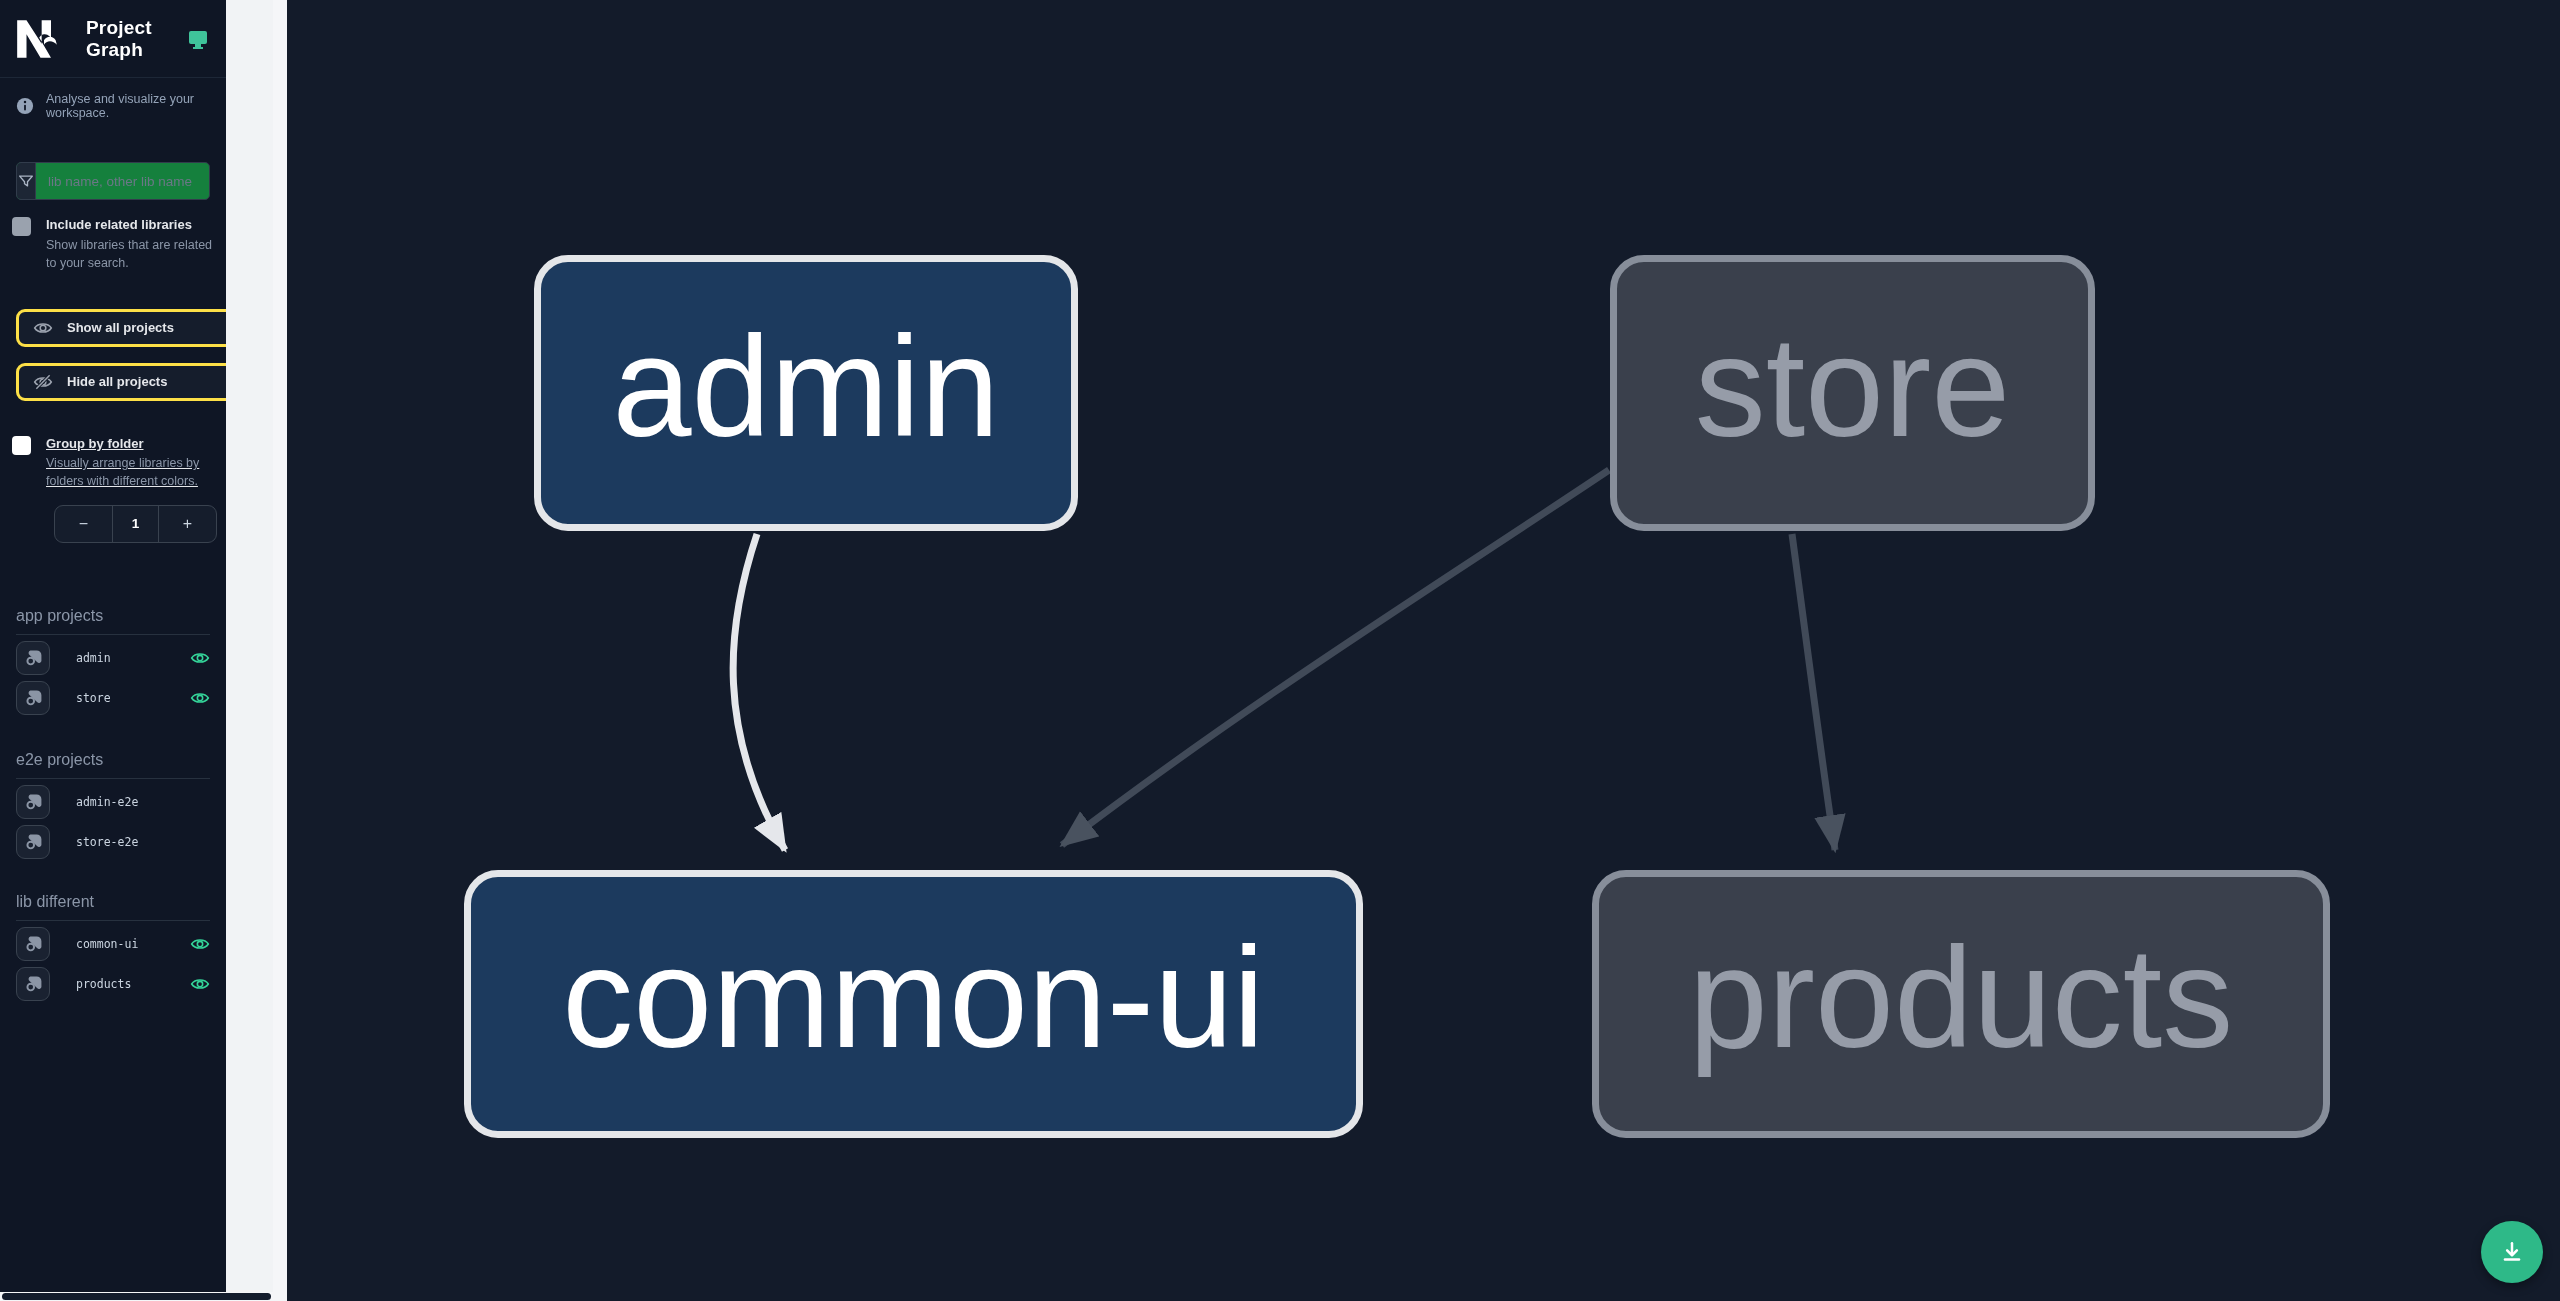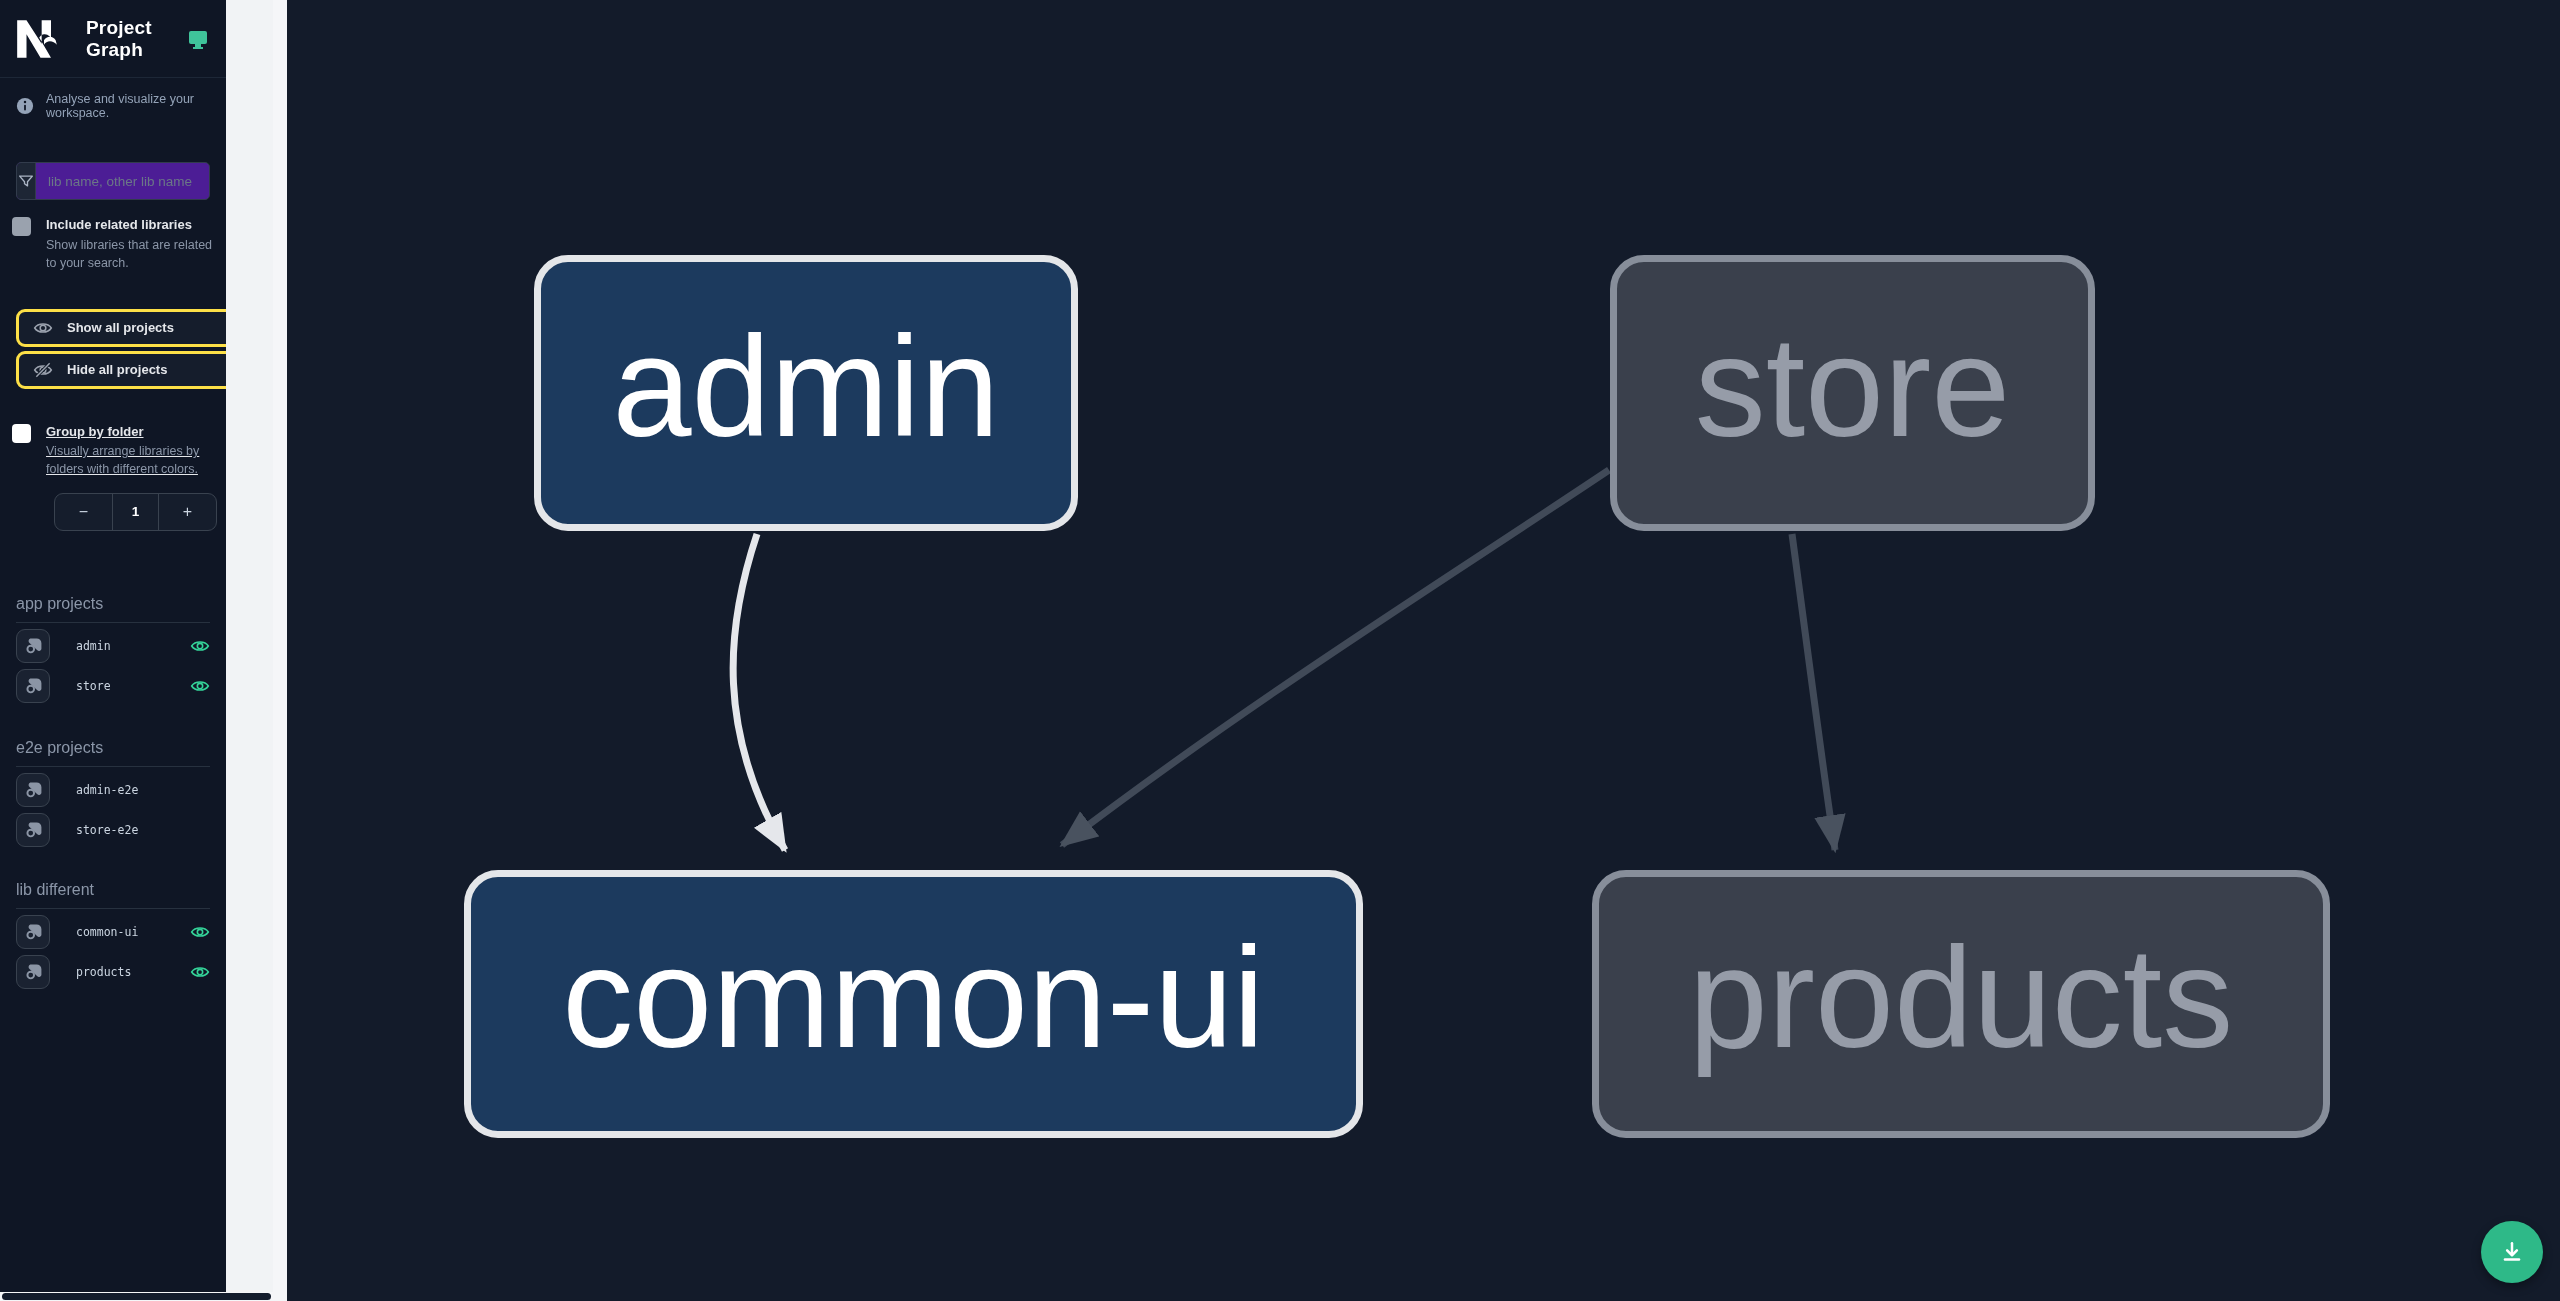--- a/index.html
+++ b/index.html
@@ -18,42 +18,42 @@
   .sb-header{display:flex;align-items:center;height:78px;padding:0 16px;
              border-bottom:1px solid #1d2737;}
   .nx-logo{width:42px;height:42px;flex:0 0 auto;}
   .sb-title{margin-left:28px;font-size:19px;font-weight:700;color:#ffffff;letter-spacing:.2px;}
   .monitor-icon{margin-left:22px;display:flex;}
 
   .info-row{display:flex;align-items:center;gap:12px;padding:14px 16px 0 16px;color:#94a3b8;
             font-size:12.5px;}
 
   .search-wrap{display:flex;margin:42px 16px 0 16px;height:38px;border:1px solid #323c4c;
-               border-radius:5px;overflow:hidden;background:#4c1d95;}
+               border-radius:5px;overflow:hidden;background:#15803d;}
   .search-icon-seg{width:40px;display:flex;align-items:center;justify-content:center;
                background:#1d2635;border-right:1px solid #323c4c;}
   .search-input{flex:1;background:transparent;border:none;outline:none;color:#cbd5e1;
                font-size:13.5px;padding:0 12px;font-family:"Liberation Sans",sans-serif;}
   .search-input::placeholder{color:#6b7787;}
 
   .chk-row{display:flex;padding:0 12px;margin-top:16px;}
   .chk-box{width:19px;height:19px;border-radius:4px;flex:0 0 auto;margin-top:1px;
            display:flex;align-items:center;justify-content:center;}
   .chk-box.disabled{background:#9aa2ae;}
   .chk-box.unchecked{background:#ffffff;}
   .chk-box.checked{background:#2eba86;}
   .chk-text{margin-left:15px;}
   .chk-label{font-size:13px;font-weight:700;color:#e5e7eb;line-height:1.35;}
   .chk-desc{font-size:12.5px;color:#8b96a8;line-height:1.45;margin-top:2px;max-width:205px;}
 
   .sb-btn{display:flex;align-items:center;gap:14px;height:38px;margin:0 16px;padding:0 14px;
           border:3px solid #fde047;border-radius:9px;background:#151d2c;cursor:pointer;
           color:#e5e7eb;font-size:13px;font-weight:700;width:241px;}
   .sb-btn.first{margin-top:37px;}
-  .sb-btn + .sb-btn{margin-top:4px;}
+  .sb-btn + .sb-btn{margin-top:16px;}
 
   .stepper{display:flex;margin:14px 0 0 54px;width:163px;height:38px;border:1px solid #39424f;
            border-radius:9px;overflow:hidden;background:#151d2c;}
   .stepper button{flex:1;background:transparent;border:none;color:#cbd5e1;font-size:16px;
            cursor:pointer;font-family:"Liberation Sans",sans-serif;}
   .stepper .val{flex:1;display:flex;align-items:center;justify-content:center;color:#ffffff;
            font-size:13.5px;font-weight:700;border-left:1px solid #39424f;border-right:1px solid #39424f;}
 
   .section-title{margin:0 16px;padding-bottom:9px;border-bottom:1px solid #27313f;
            color:#8b96a8;font-size:16px;}

